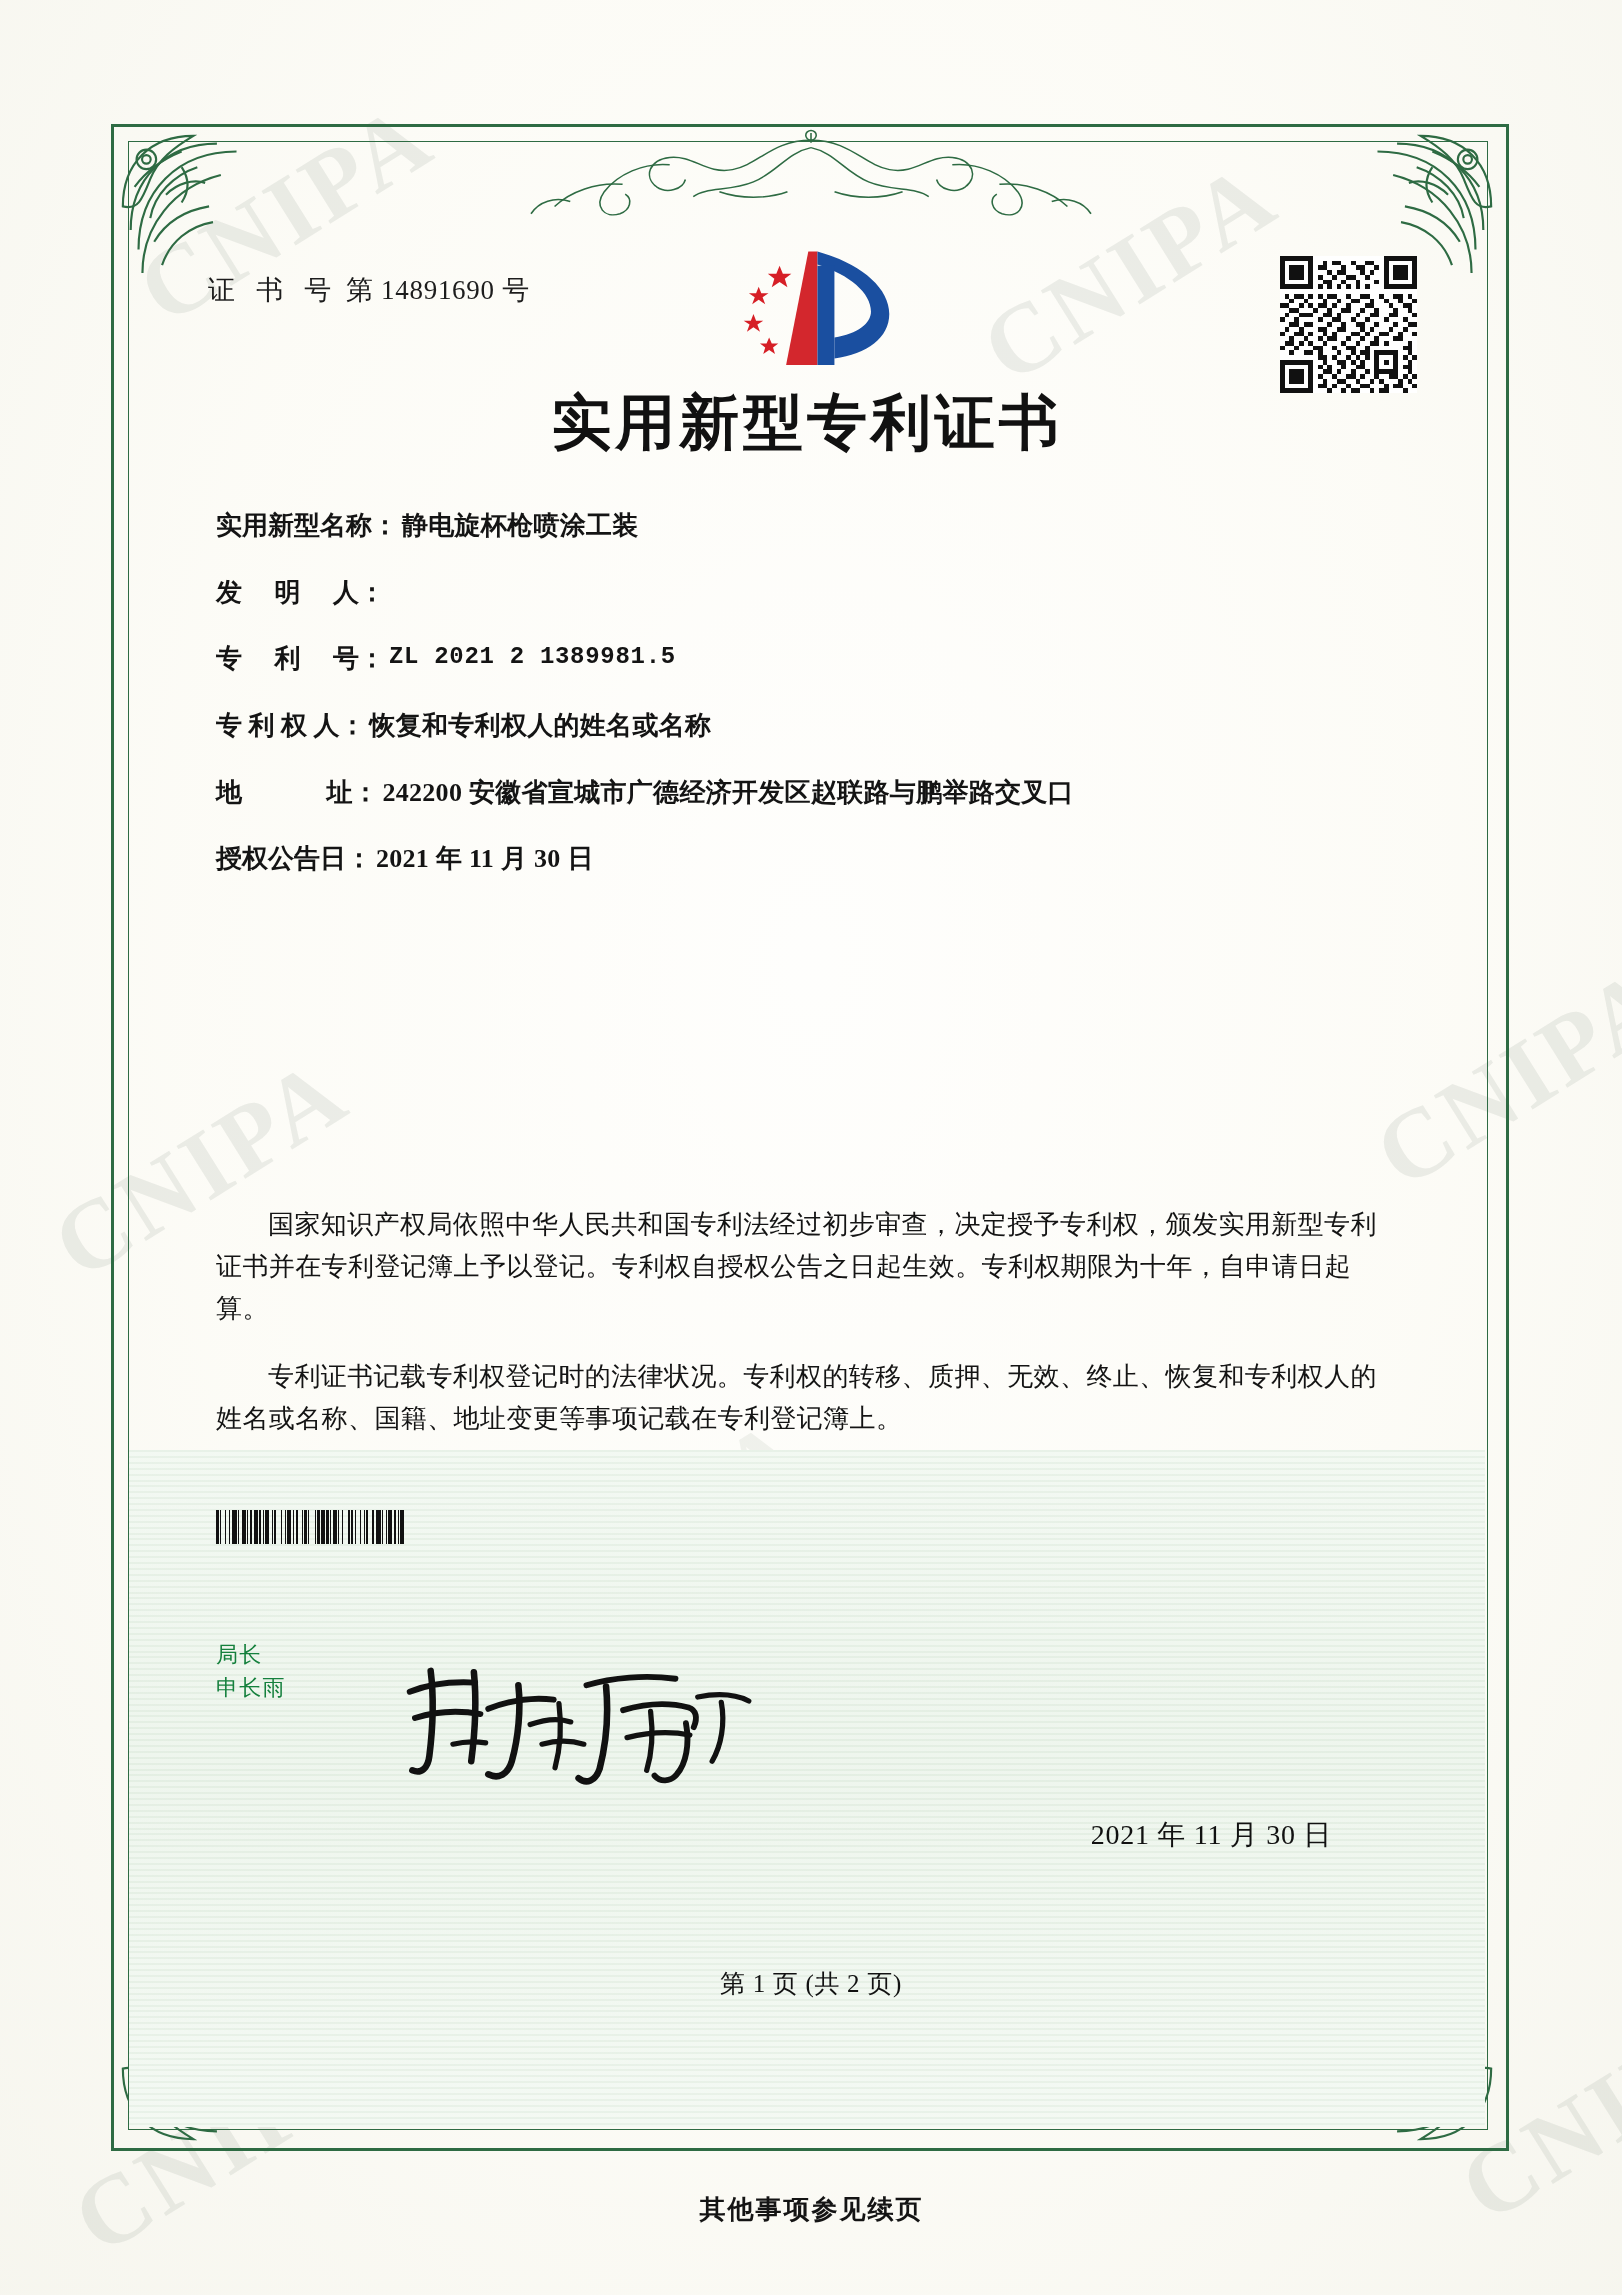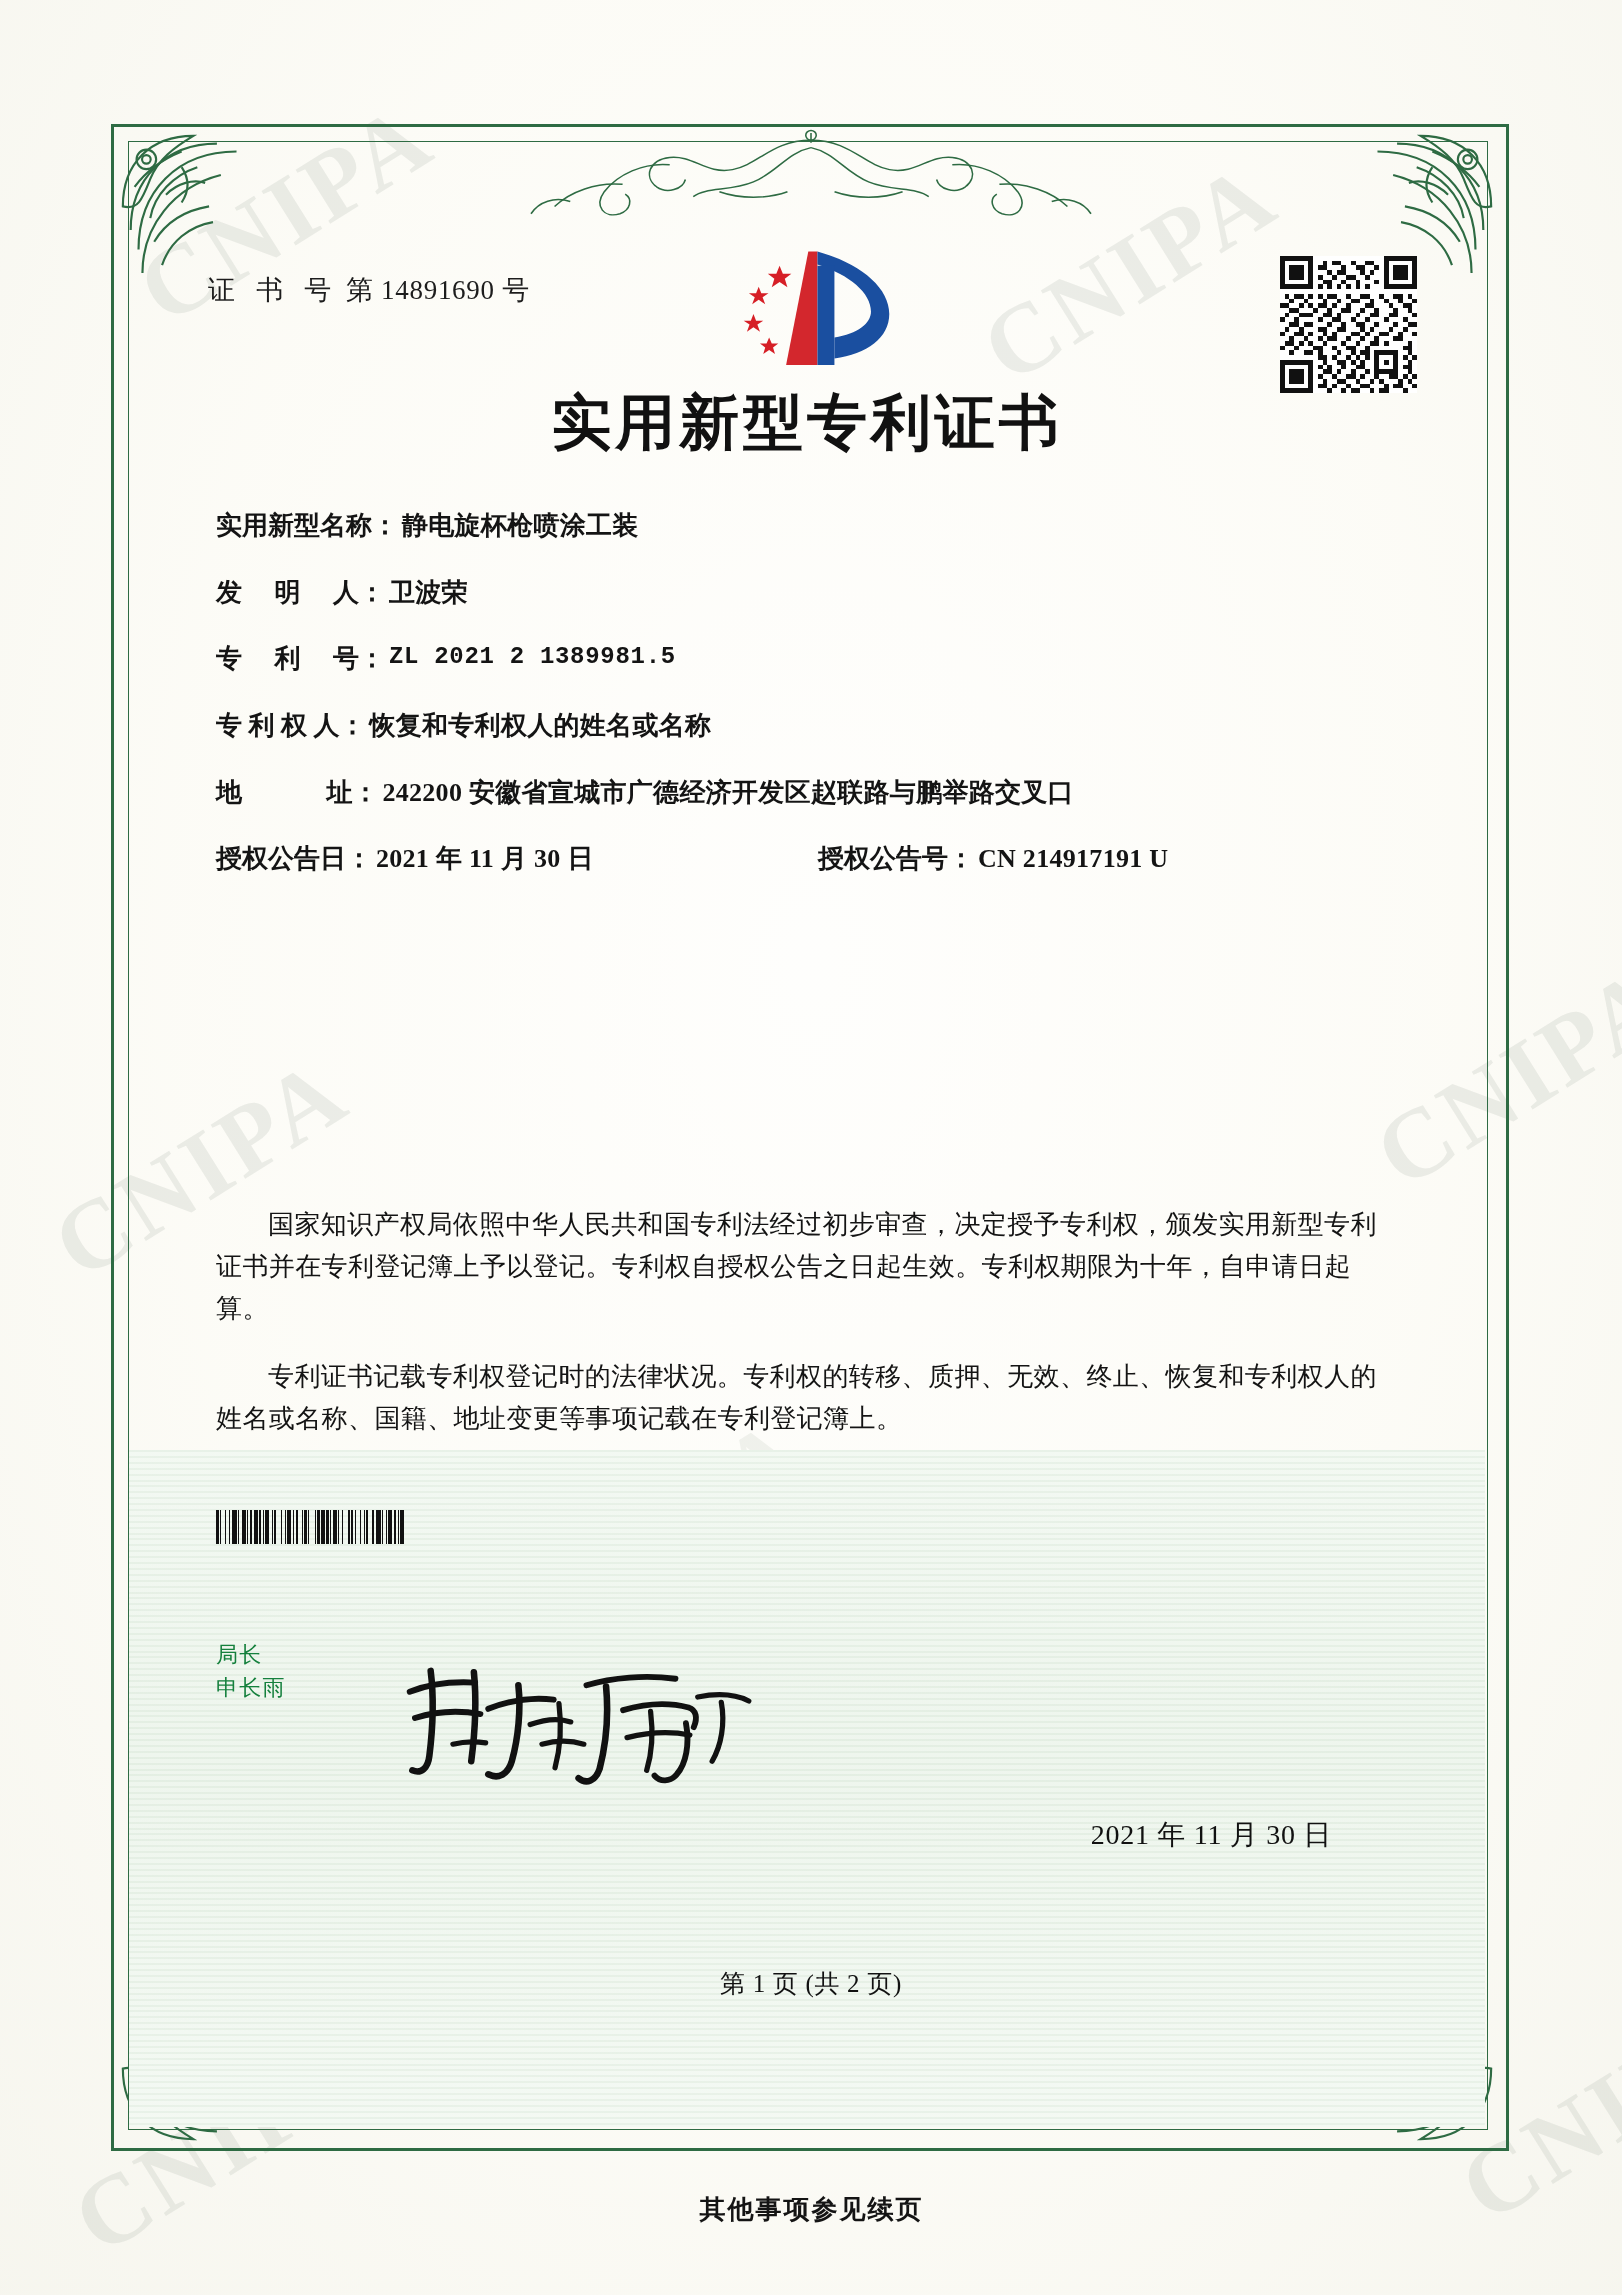--- a/index.html
+++ b/index.html
@@ -632,42 +632,37 @@
 
     <div class="main-title">实用新型专利证书</div>
 
     <div class="fields">
       <div class="field-row">
         <span class="field-label">实用新型名称：</span>
         <span class="field-value">静电旋杯枪喷涂工装</span>
       </div>
       <div class="field-row">
         <span class="field-label">发　 明 　人：</span>
-        <span class="field-value">卫波荣</span>
       </div>
       <div class="field-row">
         <span class="field-label">专　 利 　号：</span>
         <span class="field-value mono-val">ZL 2021 2 1389981.5</span>
       </div>
       <div class="field-row">
         <span class="field-label">专 利 权 人：</span>
         <span class="field-value">恢复和专利权人的姓名或名称</span>
       </div>
       <div class="field-row">
         <span class="field-label">地　　　 址：</span>
         <span class="field-value" style="max-width:739px;">242200 安徽省宣城市广德经济开发区赵联路与鹏举路交叉口</span>
       </div>
       <div class="field-row two-col">
         <span class="col-a">
           <span class="field-label">授权公告日：</span>
           <span class="field-value">2021 年 11 月 30 日</span>
-        </span>
-        <span class="col-b">
-          <span class="field-label">授权公告号：</span>
-          <span class="field-value">CN 214917191 U</span>
         </span>
       </div>
     </div>
 
     <div class="paras">
       <p class="para">国家知识产权局依照中华人民共和国专利法经过初步审查，决定授予专利权，颁发实用新型专利证书并在专利登记簿上予以登记。专利权自授权公告之日起生效。专利权期限为十年，自申请日起算。</p>
       <p class="para">专利证书记载专利权登记时的法律状况。专利权的转移、质押、无效、终止、恢复和专利权人的姓名或名称、国籍、地址变更等事项记载在专利登记簿上。</p>
     </div>
 
     <div class="lower-panel"></div>

